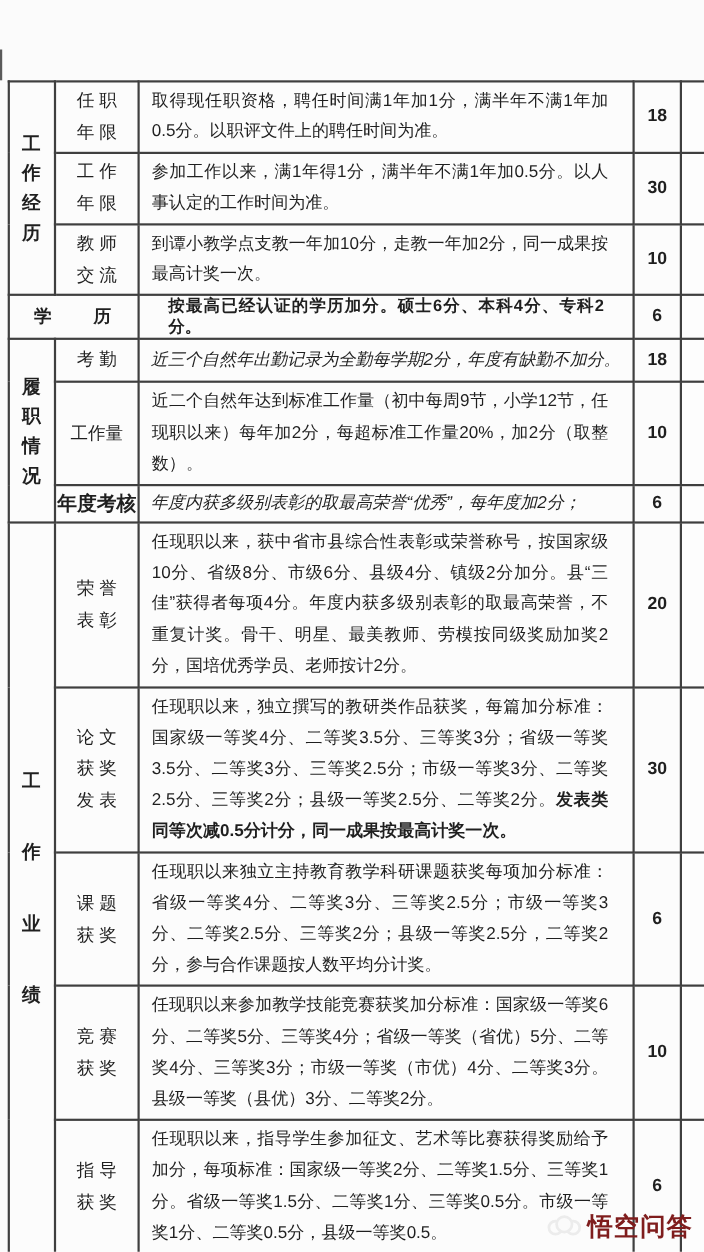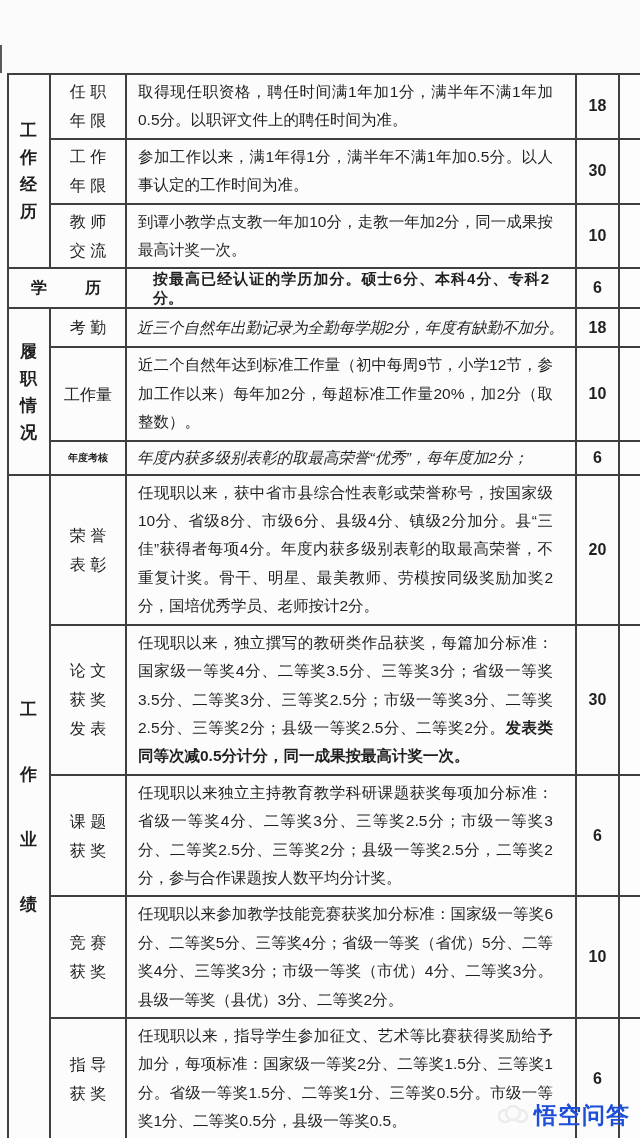--- a/index.html
+++ b/index.html
@@ -27,39 +27,39 @@
   .cat{
     text-align:center;font-size:17px;font-weight:600;
     white-space:pre-line;line-height:27px;letter-spacing:1px;
   }
   .cat-tall{line-height:65px;}
   .cat-wide{text-align:center;font-size:16px;font-weight:700;letter-spacing:2px;}
   .sub{
     text-align:center;font-size:16px;font-weight:500;
     white-space:pre-line;line-height:29px;
   }
-  .sub-small{font-size:10px;font-weight:700;line-height:16px;margin-top:27px;}
+  .sub-small{font-size:18px;font-weight:700;line-height:16px;margin-top:27px;}
   .desc{
     font-size:15.5px;line-height:28.4px;font-weight:400;
     padding:3px 22px 3px 11px;text-align:justify;
   }
   .desc b{font-weight:700;}
   .desc-compact{line-height:19px;padding:0 26px;font-size:15px;font-weight:bold;}
   .desc-mid{line-height:22px;padding:0 10px;font-style:italic;}
   .score{
     text-align:center;font-size:16px;font-weight:700;
     font-family:"Liberation Sans","DejaVu Sans",sans-serif;
   }
   .total{
     text-align:center;font-size:16.5px;font-weight:700;letter-spacing:4px;
   }
   .watermark{
     position:absolute;right:10px;bottom:10px;height:26px;
     display:flex;align-items:center;gap:5px;
-    color:#1d4ed8;font-size:23px;font-weight:700;letter-spacing:1px;
+    color:#7f1d1d;font-size:23px;font-weight:700;letter-spacing:1px;
     user-select:none;
   }
   .wm-icon{display:inline-block;width:32px;height:24px;}
 </style>
 </head>
 <body>
 
 <div class="photo-fragment"></div>
 
 <table class="score-table">
@@ -107,21 +107,21 @@
 职
 情
 况</td>
       <td class="sub">考 勤</td>
       <td class="desc desc-mid">近三个自然年出勤记录为全勤每学期2分，年度有缺勤不加分。</td>
       <td class="score">18</td>
       <td class="last-col"></td>
     </tr>
     <tr style="height:56px">
       <td class="sub">工作量</td>
-      <td class="desc">近二个自然年达到标准工作量（初中每周9节，小学12节，参加工作以来）每年加2分，每超标准工作量20%，加2分（取整数）。</td>
+      <td class="desc">近二个自然年达到标准工作量（初中每周9节，小学12节，任现职以来）每年加2分，每超标准工作量20%，加2分（取整数）。</td>
       <td class="score">10</td>
       <td class="last-col"></td>
     </tr>
     <tr style="height:34px">
       <td class="sub sub-small">年度考核</td>
       <td class="desc desc-mid">年度内获多级别表彰的取最高荣誉“优秀”，每年度加2分；</td>
       <td class="score">6</td>
       <td class="last-col"></td>
     </tr>
     <tr style="height:145px">

